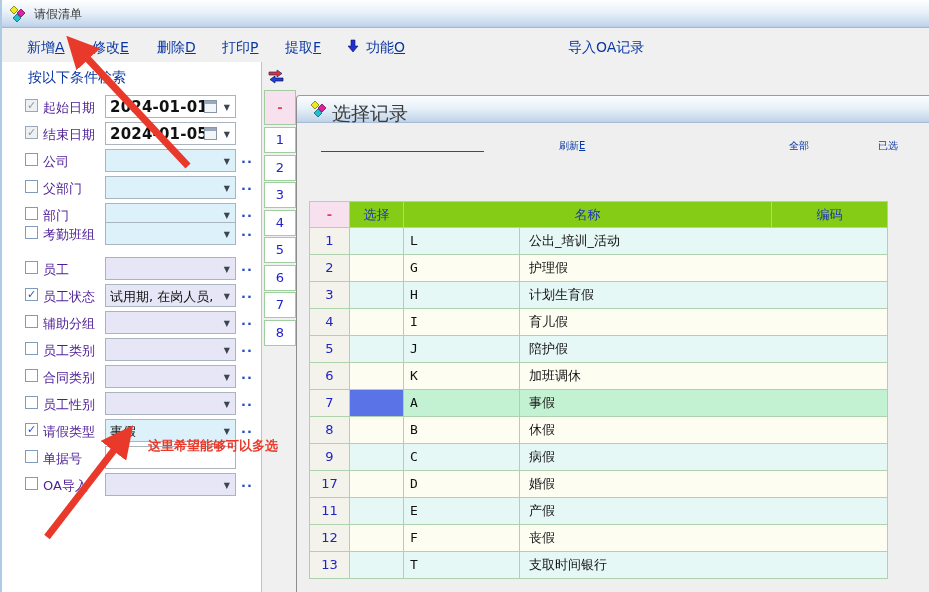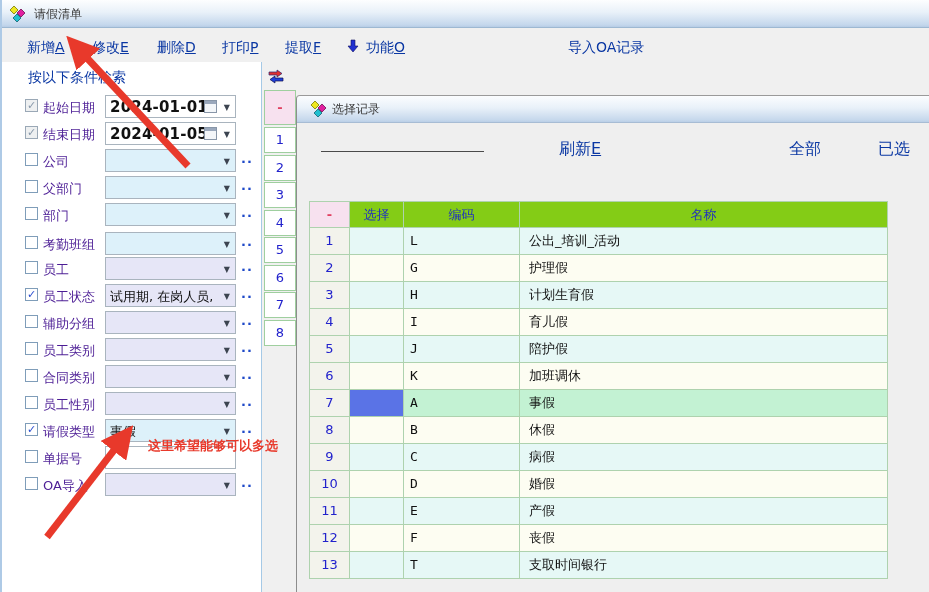--- a/index.html
+++ b/index.html
@@ -69,27 +69,27 @@
   .dialog {
     position:absolute; left:296px; top:95px; width:633px; height:497px;
     background:#efefef; border-left:1px solid #8d8d8d; border-top:1px solid #9a9a9a;
     border-top-left-radius:4px;
   }
   .dlg-titlebar {
     position:absolute; left:0; top:0; width:100%; height:27px;
     background:linear-gradient(#fbfdff, #e9f1f9 45%, #c6d8ec 92%, #bacfe7);
     border-bottom:1px solid #a7bcd4; border-top-left-radius:4px;
   }
-  .dlg-titlebar .title { position:absolute; left:35px; top:5px; font-size:12px; color:#3a3a3a; }
+  .dlg-titlebar .title { position:absolute; left:35px; top:5px; font-size:19px; color:#3a3a3a; }
   .dlg-titlebar .diamond-icon { left:13px; top:4px; }
   .search-underline {
     position:absolute; left:24px; top:33px; width:163px; height:23px;
     border-bottom:1px solid #4a4a4a; background:transparent;
   }
-  .dlg-link { position:absolute; top:43px; font-size:16px; color:#0a37a3; white-space:nowrap; cursor:default; }
+  .dlg-link { position:absolute; top:43px; font-size:10px; color:#0a37a3; white-space:nowrap; cursor:default; }
   .dlg-link u { text-decoration:underline; }
   
   .tbl { position:absolute; left:12px; top:105px; border-top:1px solid #aed2ae; border-left:1px solid #aed2ae; background:#fff; }
   .trow { display:flex; height:27px; }
   .trow.thead { height:26px; }
   .tcell {
     border-right:1px solid #aed2ae; border-bottom:1px solid #aed2ae;
     font-size:13px; line-height:25px; overflow:hidden; white-space:nowrap;
   }
   .c0 { width:40px; text-align:center; background:#f3f3ec; color:#2222cc; }
@@ -172,21 +172,21 @@
       <span class="dots">..</span>
     </div>
     <div class="f-row" style="top: 203px;">
       <div class="checkbox"></div>
       <span class="f-label">部门</span>
       <div class="control dropdown tint-cyan">
         <span class="val"></span>
       </div>
       <span class="dots">..</span>
     </div>
-    <div class="f-row" style="top: 232px;">
+    <div class="f-row" style="top: 222px;">
       <div class="checkbox"></div>
       <span class="f-label">考勤班组</span>
       <div class="control dropdown tint-cyan">
         <span class="val"></span>
       </div>
       <span class="dots">..</span>
     </div>
     <div class="f-row" style="top: 257px;">
       <div class="checkbox"></div>
       <span class="f-label">员工</span>
@@ -290,22 +290,22 @@
   <div class="search-underline"></div>
   <div class="dlg-link" style="left:262px">
     <span>刷新</span><u>E</u>
   </div>
   <div class="dlg-link" style="left:492px">全部</div>
   <div class="dlg-link" style="left:581px">已选</div>
   <div class="tbl">
       <div class="trow thead">
         <div class="tcell c0">-</div>
         <div class="tcell c1">选择</div>
+        <div class="tcell c3">名称</div>
         <div class="tcell c2">编码</div>
-        <div class="tcell c3">名称</div>
       </div>
       <div class="trow rw-odd">
         <div class="tcell c0">1</div>
         <div class="tcell c1"></div>
         <div class="tcell c2">L</div>
         <div class="tcell c3">公出_培训_活动</div>
       </div>
       <div class="trow rw-even">
         <div class="tcell c0">2</div>
         <div class="tcell c1"></div>
@@ -348,21 +348,21 @@
         <div class="tcell c2">B</div>
         <div class="tcell c3">休假</div>
       </div>
       <div class="trow rw-odd">
         <div class="tcell c0">9</div>
         <div class="tcell c1"></div>
         <div class="tcell c2">C</div>
         <div class="tcell c3">病假</div>
       </div>
       <div class="trow rw-even">
-        <div class="tcell c0">10</div>
+        <div class="tcell c0">17</div>
         <div class="tcell c1"></div>
         <div class="tcell c2">D</div>
         <div class="tcell c3">婚假</div>
       </div>
       <div class="trow rw-odd">
         <div class="tcell c0">11</div>
         <div class="tcell c1"></div>
         <div class="tcell c2">E</div>
         <div class="tcell c3">产假</div>
       </div>

